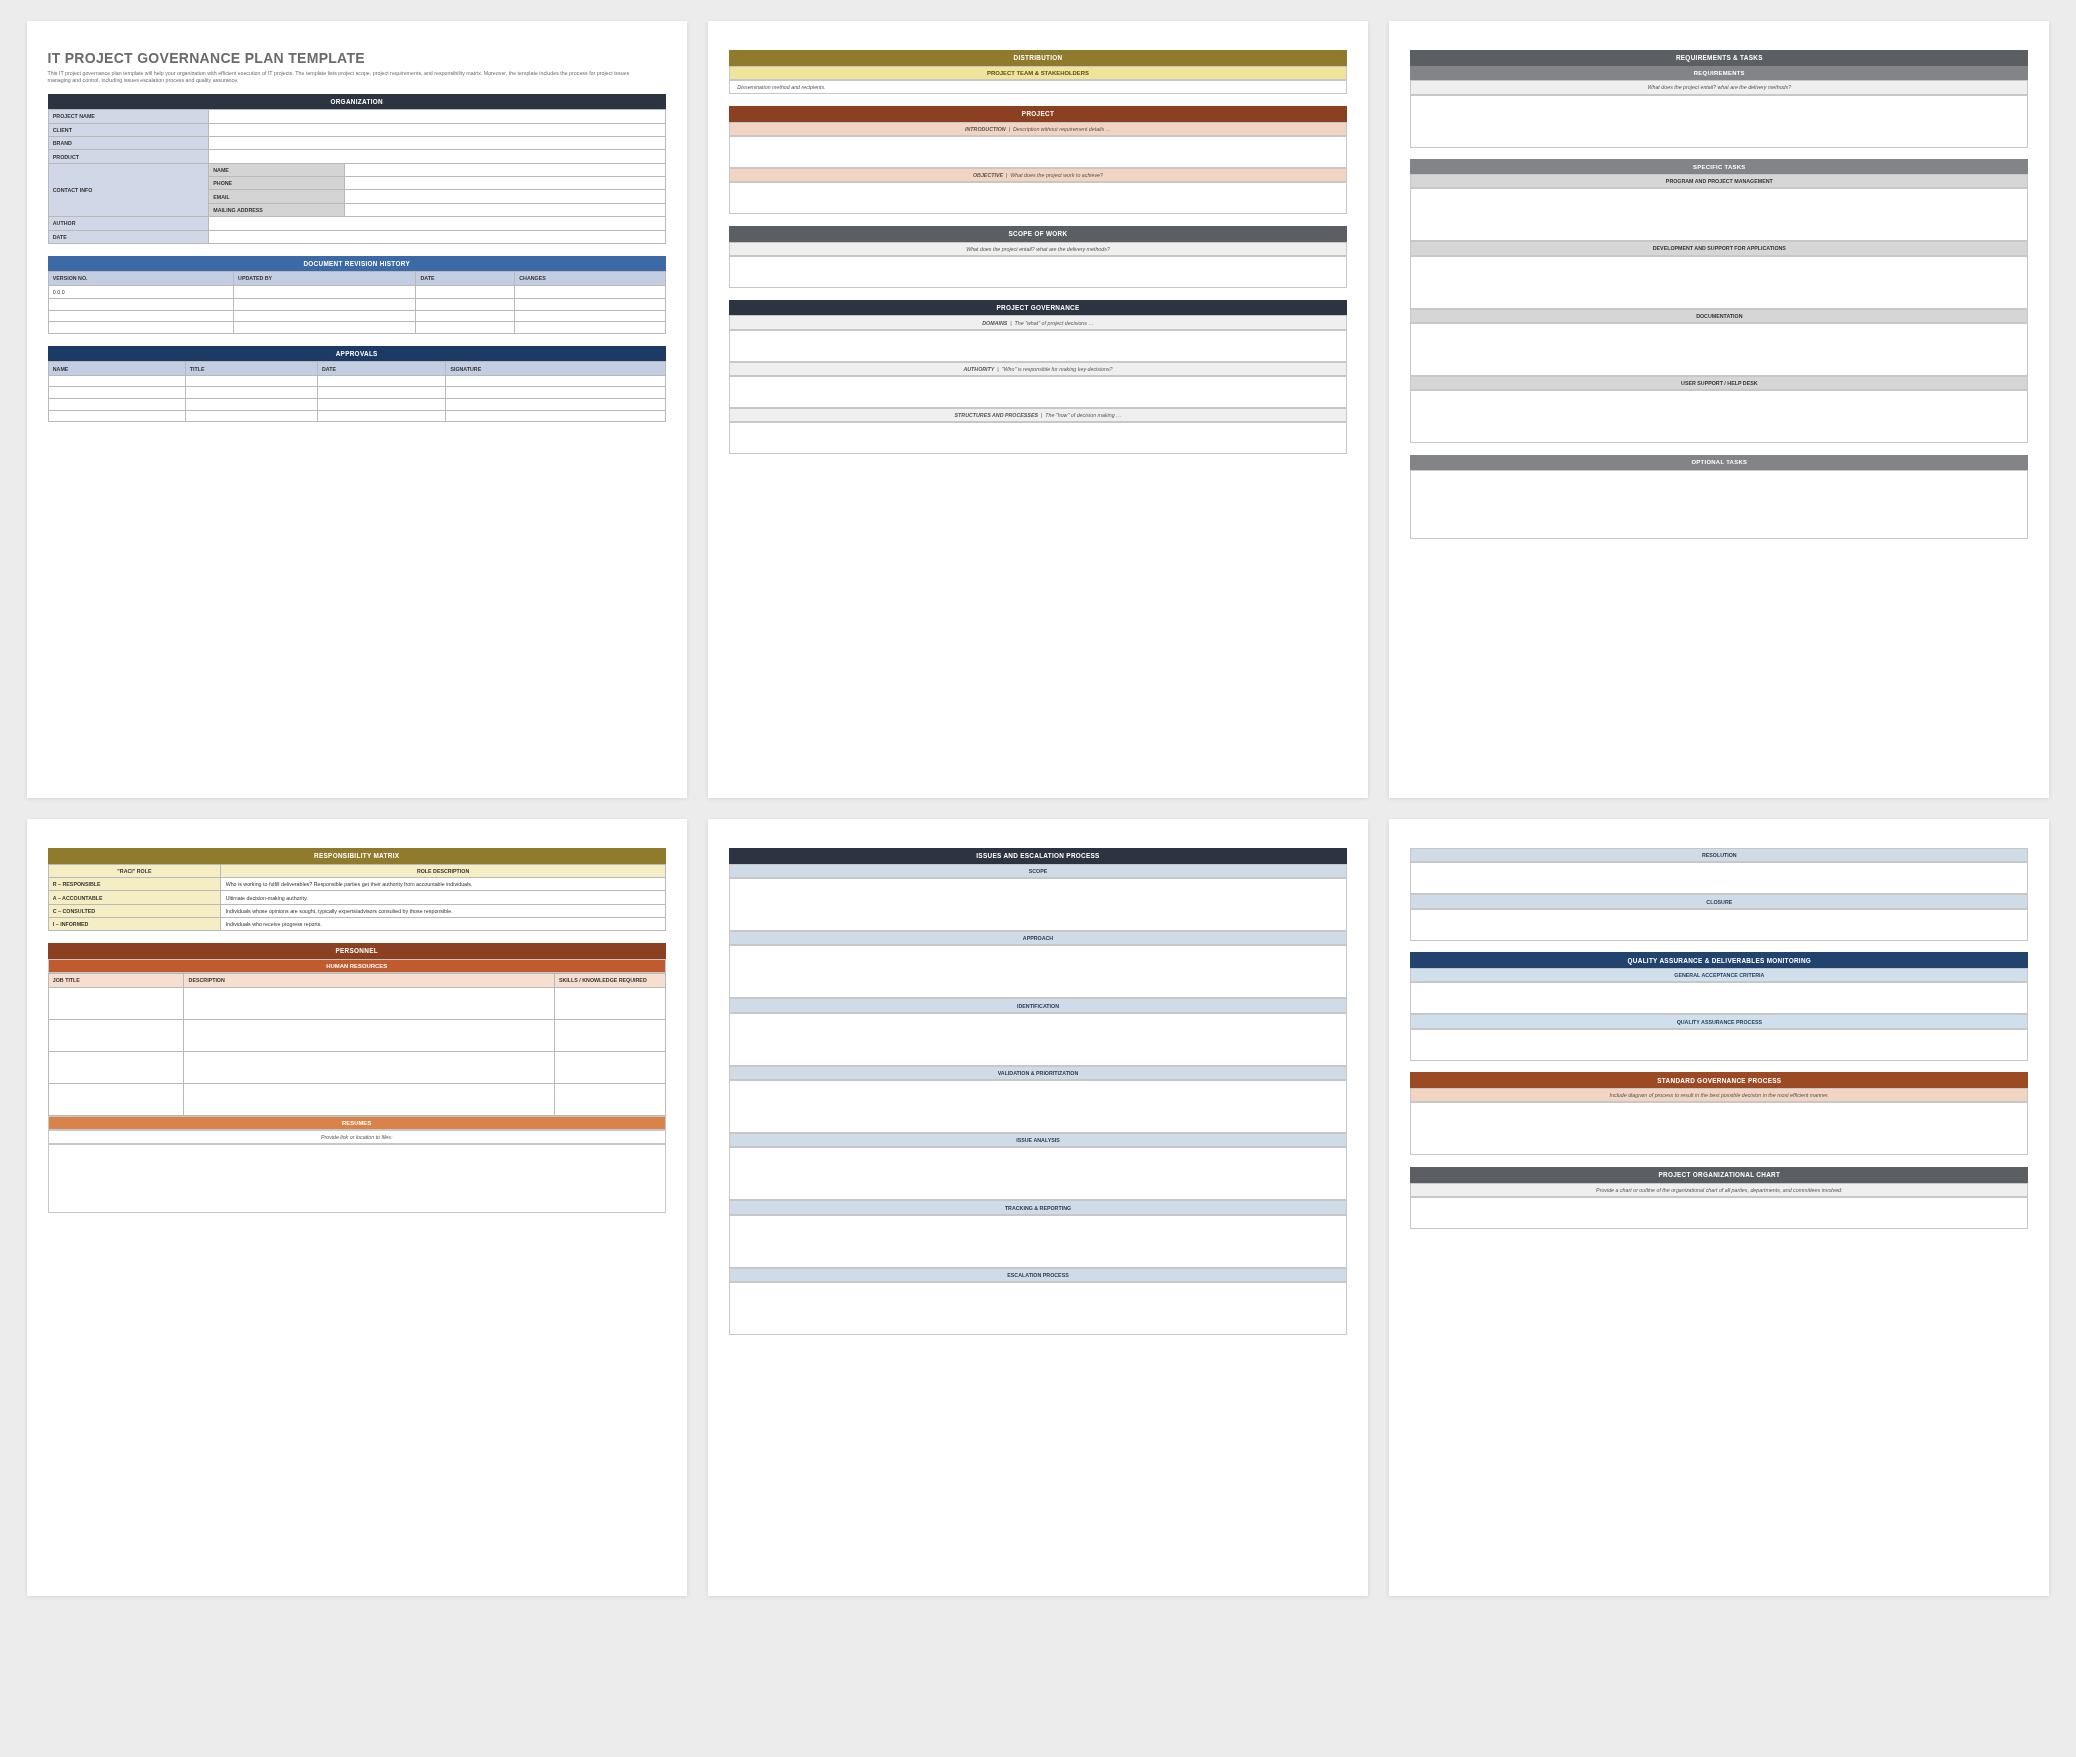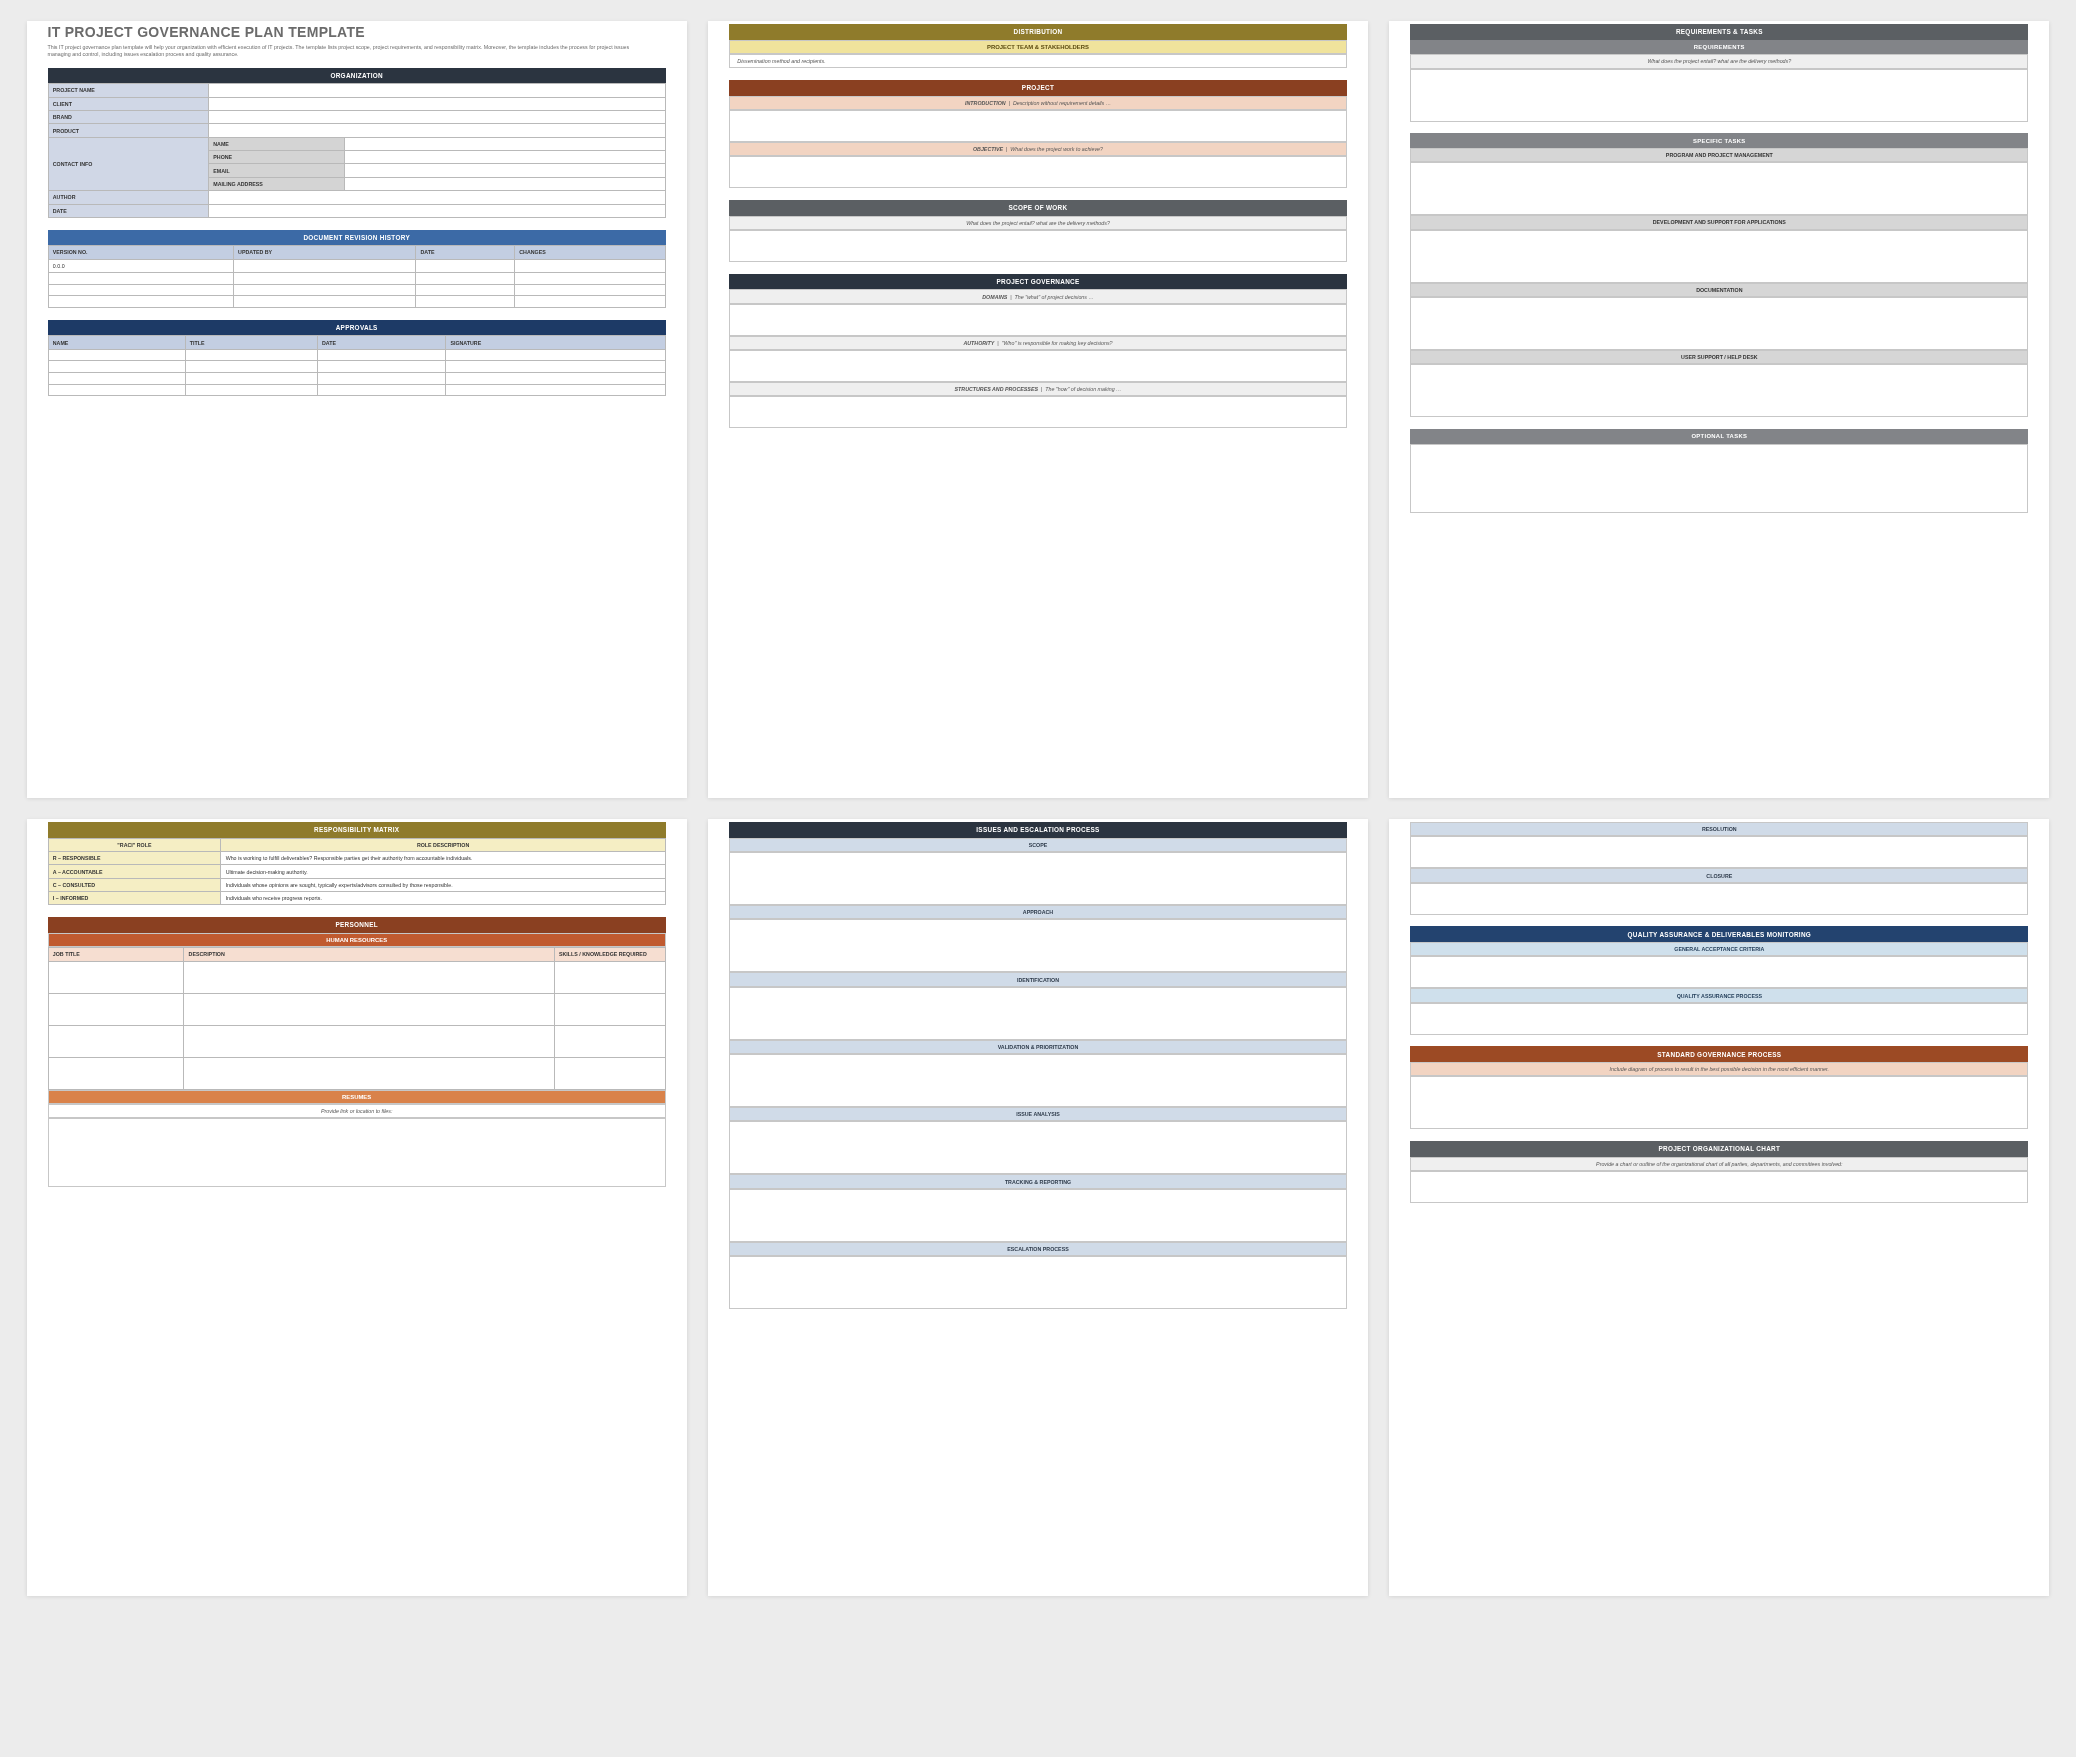--- a/index.html
+++ b/index.html
@@ -14,21 +14,21 @@
     display: grid;
     grid-template-columns: repeat(3, 1fr);
     grid-template-rows: repeat(2, auto);
     gap: 21px;
     max-width: 2023px;
     margin: 0 auto;
   }
   .page {
     background: #fff;
     box-shadow: 0 1.1px 4.3px rgba(0,0,0,0.12);
-    padding: 3px 21px;
+    padding: 29px 21px;
     min-height: 777px;
     display: flex;
     flex-direction: column;
   }
   h1.title {
     font-size: 14px;
     font-weight: 700;
     color: #6b6b6b;
     letter-spacing: 0.3px;
     margin-bottom: 4.3px;

